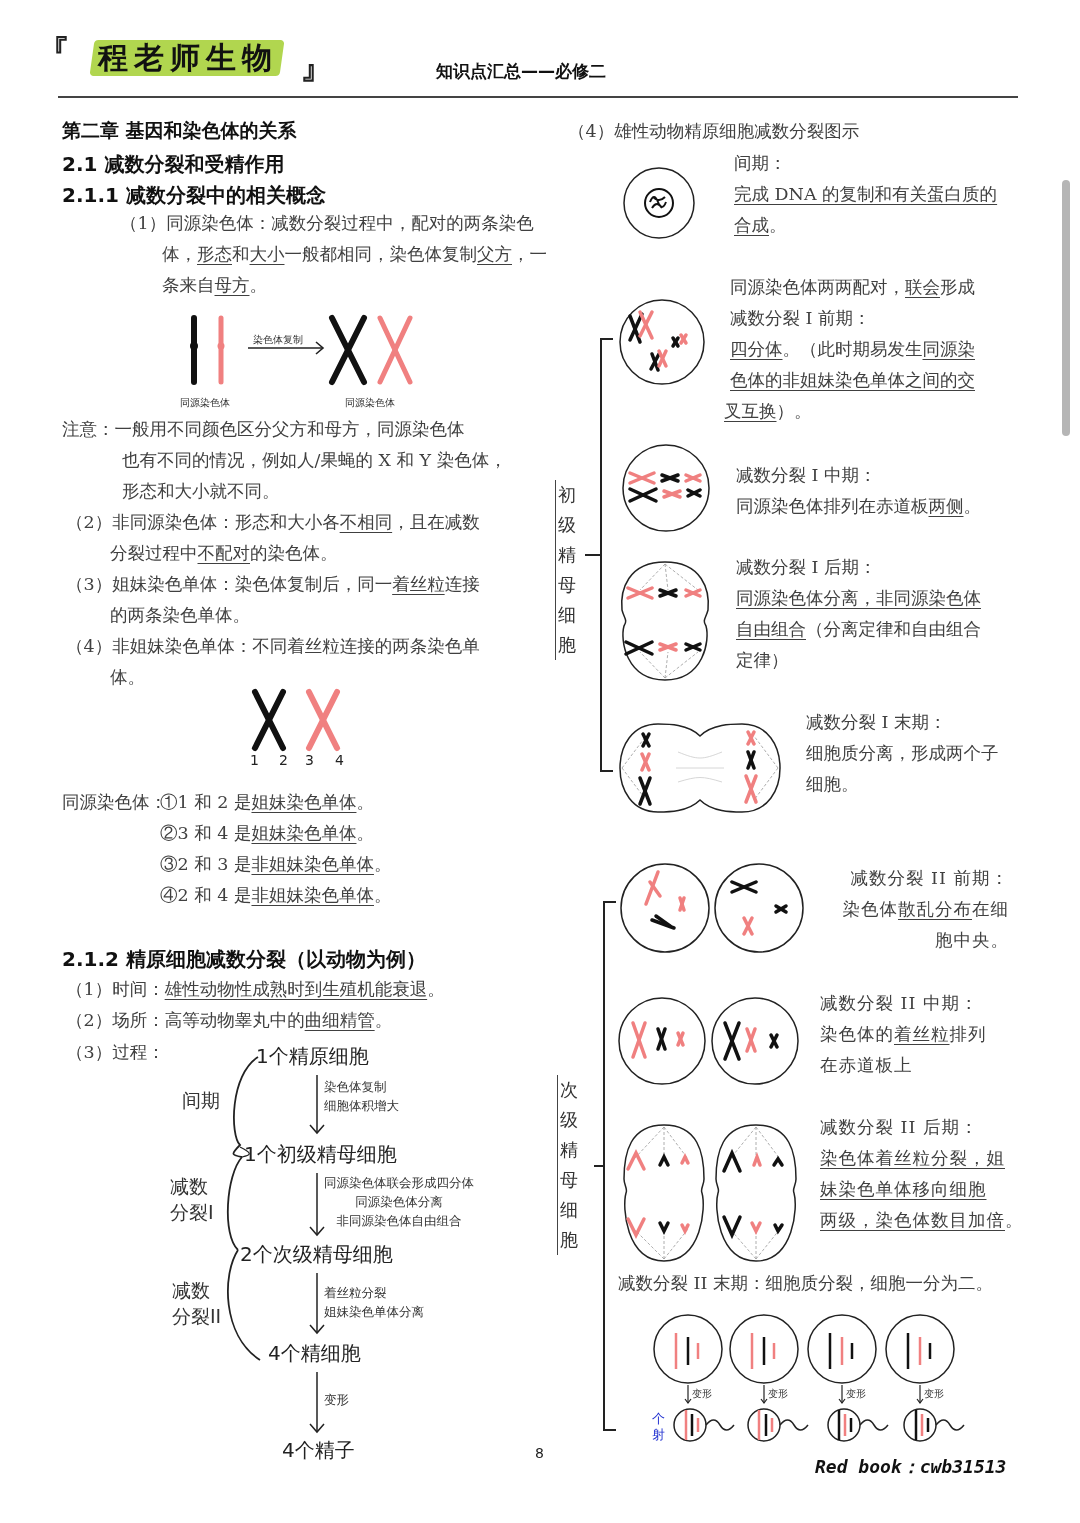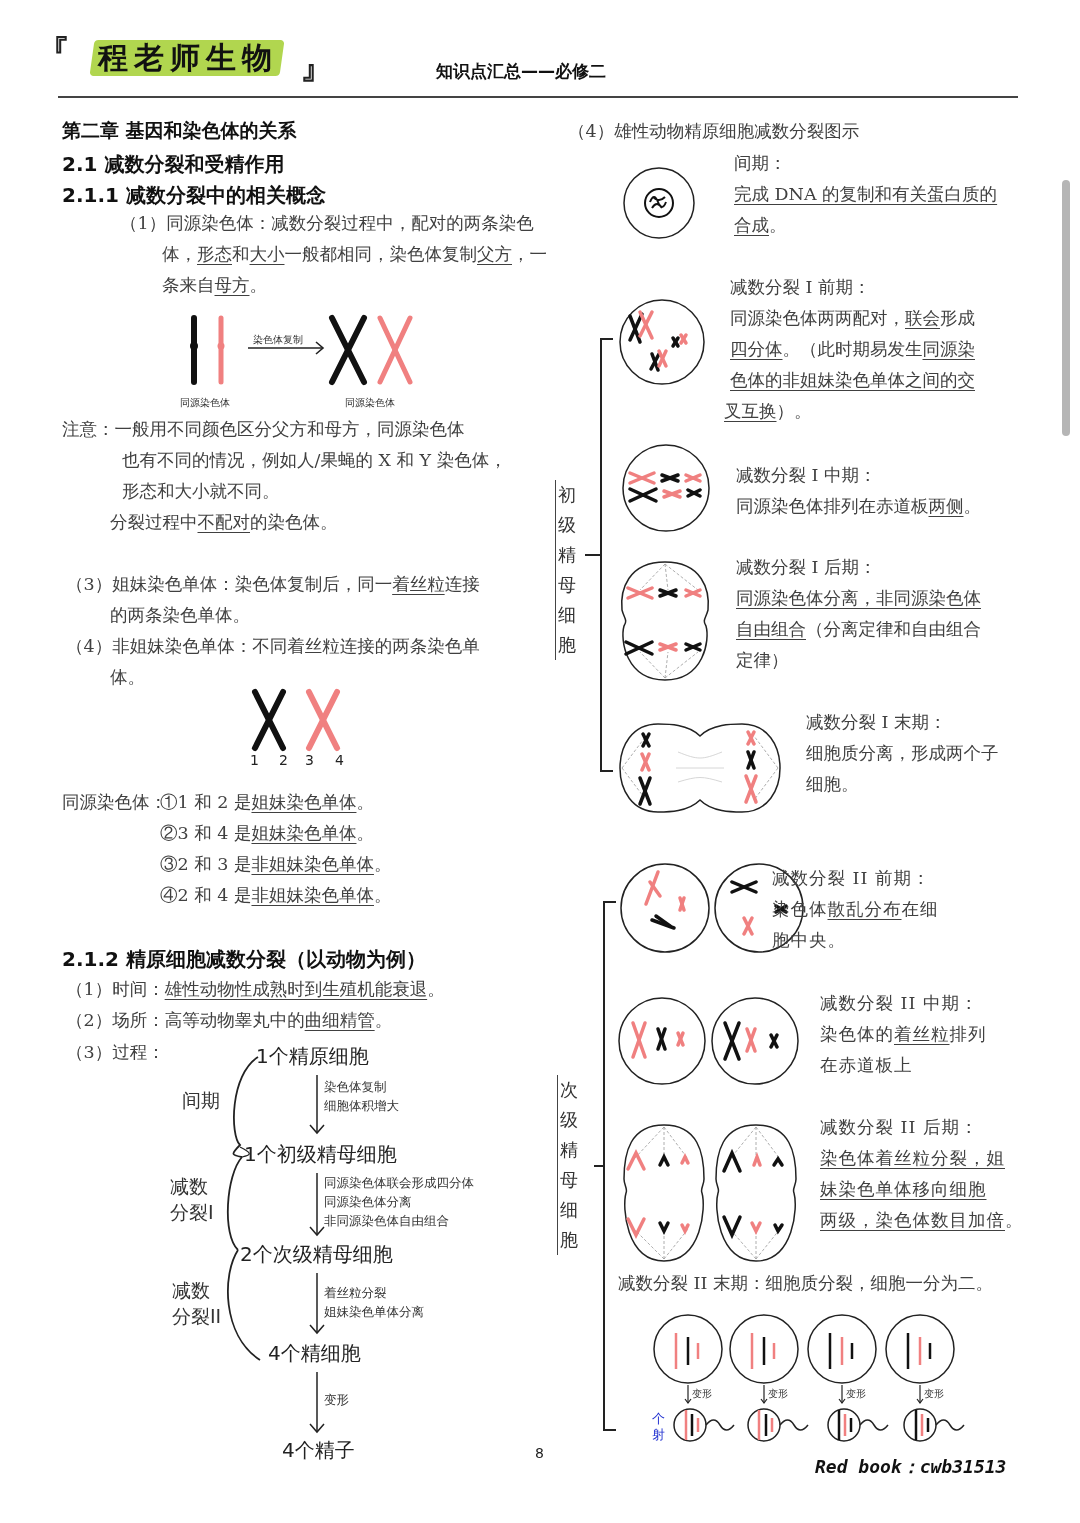--- a/index.html
+++ b/index.html
@@ -72,20 +72,21 @@
   <div class="abs small" style="left:165px;top:86px;font-size:10px;">同源染色体</div>
 </div>
 
 <div class="abs p" style="left:62px;top:414px;width:470px;">
   <div><span>注意：</span><span>一般用不同颜色区分父方和母方，同源染色体</span></div>
   <div style="padding-left:60px;">也有不同的情况，例如人/果蝇的 X 和 Y 染色体，</div>
   <div style="padding-left:60px;">形态和大小就不同。</div>
 </div>
 
 <div class="abs p" style="left:66px;top:507px;width:470px;">
+  <div><span>（2）</span><span>非同源染色体：形态和大小各</span><span class="u">不相同</span><span>，且在减数</span></div>
   <div style="padding-left:44px;"><span>分裂过程中</span><span class="u">不配对</span><span>的染色体。</span></div>
 </div>
 
 <div class="abs p" style="left:66px;top:569px;width:470px;">
   <div><span>（3）</span><span>姐妹染色单体：染色体复制后，同一</span><span class="u">着丝粒</span><span>连接</span></div>
   <div style="padding-left:44px;">的两条染色单体。</div>
 </div>
 
 <div class="abs p" style="left:66px;top:631px;width:470px;">
   <div><span>（4）</span><span>非姐妹染色单体：不同着丝粒连接的两条染色单</span></div>
@@ -154,21 +155,21 @@
   </div>
   <div class="abs flow-mid" style="left:12px;top:242px;">
     <div>减数</div>
     <div>分裂II</div>
   </div>
 
   <div class="abs flow-note" style="left:164px;top:42px;">
     <div>染色体复制</div>
     <div>细胞体积增大</div>
   </div>
-  <div class="abs flow-note" style="left:164px;top:138px;">
+  <div class="abs flow-note" style="left:164px;top:138px;text-align:center;">
     <div>同源染色体联会形成四分体</div>
     <div>同源染色体分离</div>
     <div>非同源染色体自由组合</div>
   </div>
   <div class="abs flow-note" style="left:164px;top:248px;">
     <div>着丝粒分裂</div>
     <div>姐妹染色单体分离</div>
   </div>
   <div class="abs flow-note" style="left:164px;top:355px;">变形</div>
 </div>
@@ -212,22 +213,22 @@
       <line x1="41" y1="56" x2="33" y2="71" stroke="#111"></line>
     <line x1="41" y1="53" x2="48" y2="68" stroke="#f08080"></line>
       <line x1="48" y1="53" x2="41" y2="68" stroke="#f08080"></line>
     <line x1="55" y1="40" x2="60" y2="48" stroke="#111"></line>
       <line x1="60" y1="40" x2="55" y2="48" stroke="#111"></line>
     <line x1="63" y1="37" x2="68" y2="45" stroke="#f08080"></line>
       <line x1="68" y1="37" x2="63" y2="45" stroke="#f08080"></line>
   </g>
 </svg>
 <div class="abs p" style="left:730px;top:272px;width:300px;">
+  <div><span>同源染色体两两配对，</span><span class="u">联会</span><span>形成</span></div>
   <div>减数分裂 I 前期：</div>
-  <div><span>同源染色体两两配对，</span><span class="u">联会</span><span>形成</span></div>
   <div><span class="u">四分体</span><span>。（此时期易发生</span><span class="u">同源染</span></div>
   <div class="u">色体的非姐妹染色单体之间的交</div>
   <div style="margin-left:-6px;"><span class="u">叉互换</span><span>）。</span></div>
 </div>
 
 <svg class="abs" style="left:620px;top:443px;" width="92" height="90">
   <circle cx="46" cy="45" r="43" fill="none" stroke="#222" stroke-width="1.5"></circle>
   <g stroke-width="3.5" stroke-linecap="round">
     <line x1="10" y1="30" x2="34" y2="40" stroke="#f08080"></line>
       <line x1="10" y1="40" x2="34" y2="30" stroke="#f08080"></line>
@@ -329,21 +330,21 @@
     <line x1="32" y1="58" x2="54" y2="66" stroke="#111"></line>
       <line x1="36" y1="54" x2="50" y2="64" stroke="#111"></line>
     <line x1="112" y1="20" x2="136" y2="30" stroke="#111"></line>
       <line x1="112" y1="30" x2="136" y2="20" stroke="#111"></line>
     <line x1="156" y1="44" x2="166" y2="50" stroke="#111"></line>
       <line x1="156" y1="50" x2="166" y2="44" stroke="#111"></line>
     <line x1="124" y1="56" x2="132" y2="72" stroke="#f08080"></line>
       <line x1="132" y1="56" x2="124" y2="72" stroke="#f08080"></line>
   </g>
 </svg>
-<div class="abs p" style="left:772px;top:863px;width:210px;letter-spacing:1px;">
+<div class="abs p" style="left:799px;top:863px;width:210px;letter-spacing:1px;text-align:right;">
   <div>减数分裂 II 前期：</div>
   <div><span>染色体</span><span class="u">散乱分布</span><span>在细</span></div>
   <div>胞中央。</div>
 </div>
 
 <svg class="abs" style="left:617px;top:995px;" width="186" height="92">
   <circle cx="45" cy="46" r="43" fill="none" stroke="#222" stroke-width="1.5"></circle>
   <circle cx="138" cy="46" r="43" fill="none" stroke="#222" stroke-width="1.5"></circle>
   <g stroke-width="3.5" stroke-linecap="round">
     <line x1="16" y1="28" x2="28" y2="62" stroke="#f08080"></line>

